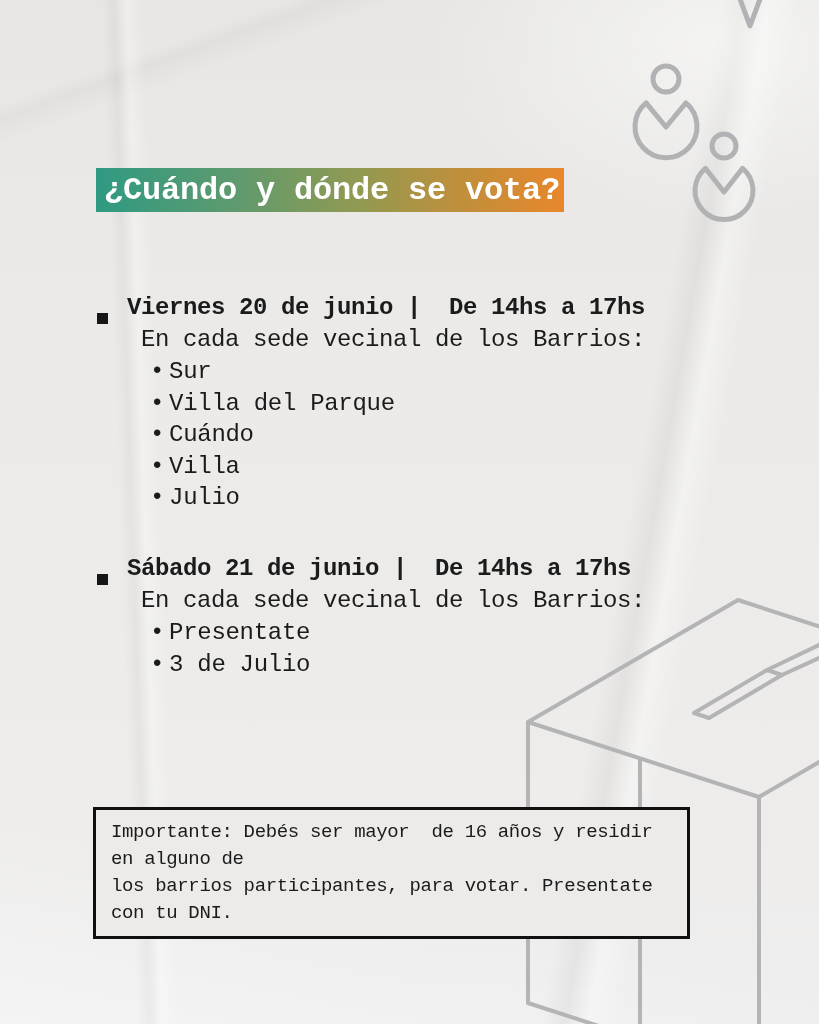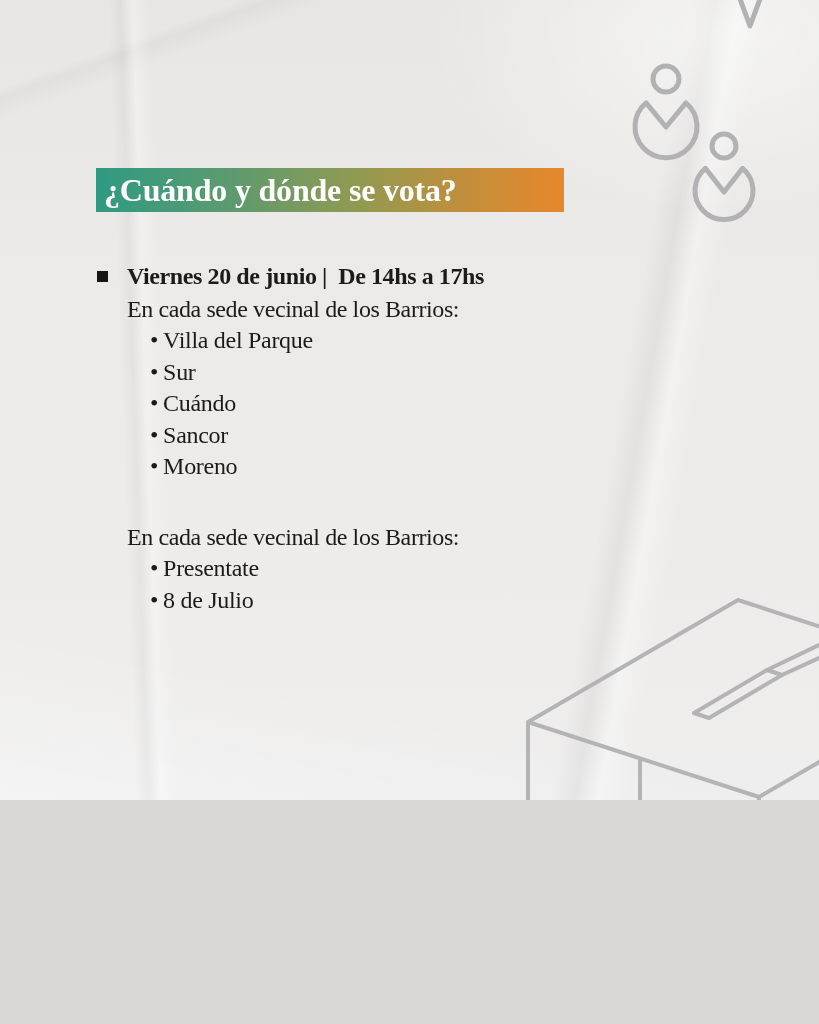--- a/index.html
+++ b/index.html
@@ -1,21 +1,21 @@
 <!DOCTYPE html>
 <html><head>
 <meta charset="utf-8">
 <style>
   html,body{margin:0;padding:0;background:#d8d7d5;}
   .poster{
     position:relative;
-    width:819px;height:800px;
+    width:819px;height:1024px;
     margin:0 auto;
     overflow:hidden;
-    font-family:Liberation Serif, serif;
+    font-family:Liberation Mono, monospace;
     color:#1b1b1b;
     background:
       radial-gradient(ellipse 420px 260px at 88% 4%, rgba(255,255,255,.55), rgba(255,255,255,0) 70%),
       linear-gradient(100deg, rgba(0,0,0,0) 72%, rgba(0,0,0,.045) 74.5%, rgba(255,255,255,.35) 77%, rgba(0,0,0,0) 80%),
       linear-gradient(88deg, rgba(0,0,0,0) 16%, rgba(0,0,0,.035) 17.5%, rgba(255,255,255,.3) 19%, rgba(0,0,0,0) 21%),
       linear-gradient(160deg, rgba(0,0,0,0) 8%, rgba(0,0,0,.03) 9%, rgba(0,0,0,0) 11%),
       linear-gradient(12deg, rgba(255,255,255,.35) 0%, rgba(255,255,255,0) 18%),
       linear-gradient(180deg, #e7e6e4 0%, #ebeae8 30%, #edecea 70%, #efeeee 100%);
   }
   .decor{position:absolute;left:0;top:0;z-index:0;pointer-events:none;}
@@ -25,29 +25,29 @@
     display:flex;align-items:center;
     z-index:1;
   }
   .title-bar span{
     color:#ffffff;font-size:32px;font-weight:600;letter-spacing:-.2px;
     padding-left:8px;white-space:nowrap;
   }
   .section{position:absolute;left:97px;z-index:1;}
   .section-friday{top:260px;}
   .section-saturday{top:521px;}
-  .sec-header{display:flex;align-items:flex-start;}
+  .sec-header{display:flex;align-items:flex-end;margin-top:31px;}
   .sq{width:11px;height:11px;background:#161616;margin-top:11px;flex:0 0 auto;}
   .sec-header b{
     display:block;margin-left:19px;
     font-size:24px;font-weight:700;line-height:33px;letter-spacing:-.4px;
     white-space:pre;
   }
   .sec-sub{
-    margin-left:30px;font-size:24px;line-height:32px;letter-spacing:-.4px;
+    margin-left:44px;font-size:24px;line-height:32px;letter-spacing:-.4px;
   }
   ul.barrios{
     list-style:none;margin:0;padding:0 0 0 53px;
   }
   ul.barrios li{
     font-size:24px;line-height:31.5px;letter-spacing:-.3px;position:relative;
   }
   ul.barrios li::before{
     content:"\2022";
     margin-right:5px;
@@ -107,30 +107,38 @@
     <span>¿Cuándo y dónde se vota?</span>
   </div>
 
   <div class="section section-friday">
     <div class="sec-header">
       <span class="sq"></span>
       <b>Viernes 20 de junio |  De 14hs a 17hs</b>
     </div>
     <div class="sec-sub">En cada sede vecinal de los Barrios:</div>
     <ul class="barrios">
+        <li>Sur</li>
         <li>Villa del Parque</li>
-        <li>Sur</li>
         <li>Cuándo</li>
-        <li>Sancor</li>
-        <li>Moreno</li>
+        <li>Villa</li>
+        <li>Julio</li>
       </ul>
   </div>
 
   <div class="section section-saturday">
+    <div class="sec-header">
+      <span class="sq"></span>
+      <b>Sábado 21 de junio |  De 14hs a 17hs</b>
+    </div>
     <div class="sec-sub">En cada sede vecinal de los Barrios:</div>
     <ul class="barrios">
         <li>Presentate</li>
-        <li>8 de Julio</li>
+        <li>3 de Julio</li>
       </ul>
   </div>
 
+  <div class="notice">
+    <p>Importante: Debés ser mayor  de 16 años y residir en alguno de
+los barrios participantes, para votar. Presentate con tu DNI.</p>
+  </div>
 
 </div>
 
 </body></html>

